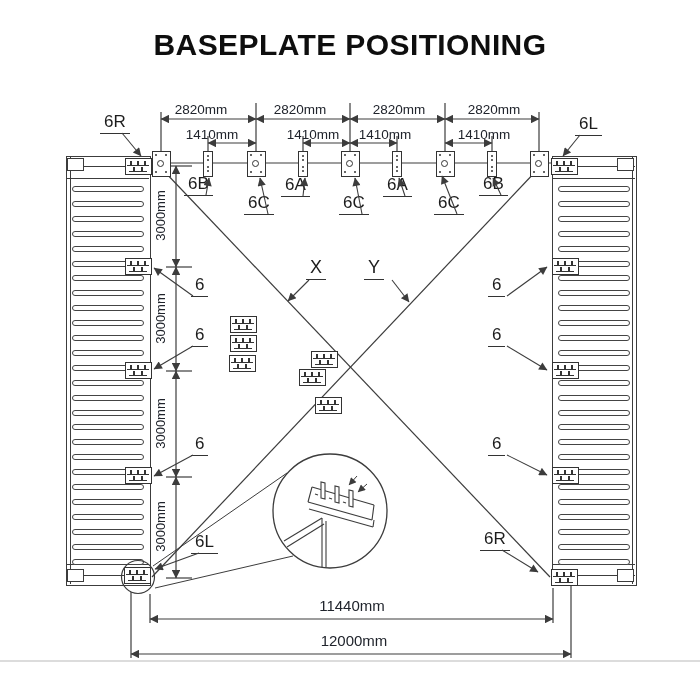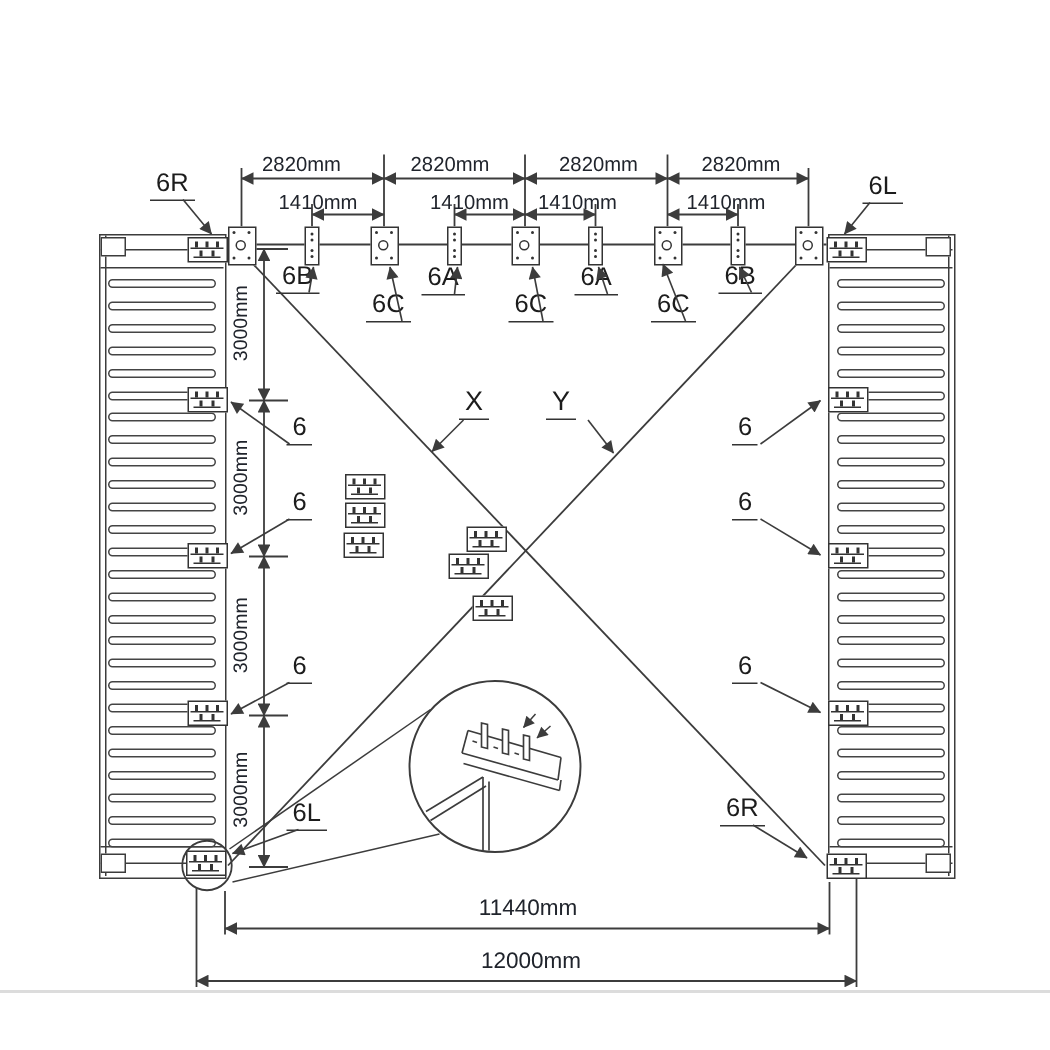--- a/index.html
+++ b/index.html
@@ -26,20 +26,21 @@
   .dim.rot{transform:rotate(-90deg);width:60px;text-align:center;font-size:13px;}
   .lbl{position:absolute;font-size:17px;color:#1c1c1c;white-space:nowrap;
        border-bottom:1.4px solid #333;padding:0 4px 1px 4px;line-height:1.1;}
   .lbl.xy{font-size:18px;}
   .sep{position:absolute;left:0;width:700px;height:2px;background:#dcdcdc;}
 </style>
 </head>
 <body>
 
 <div class="stage">
+  <div class="title">BASEPLATE POSITIONING</div>
   <div id="built">
       <div class="container-box" style="left:66px;top:156px;width:85px;height:430px;">
         <div class="vline" style="left:3px;top:0;height:427px;"></div>
         <div class="hline" style="left:0;top:9px;width:82px;"></div>
         <div class="hline" style="left:0;top:21px;width:82px;"></div>
         <div class="hline" style="left:0;top:407px;width:82px;"></div>
         <div class="hline" style="left:0;top:418px;width:82px;"></div>
         <div class="block" style="left:0px;top:1px;width:17px;height:13px;"></div>
         <div class="block" style="left:0px;top:412px;width:17px;height:13px;"></div>
         <div class="slat" style="left:5px;top:29px;width:72px;"></div>

